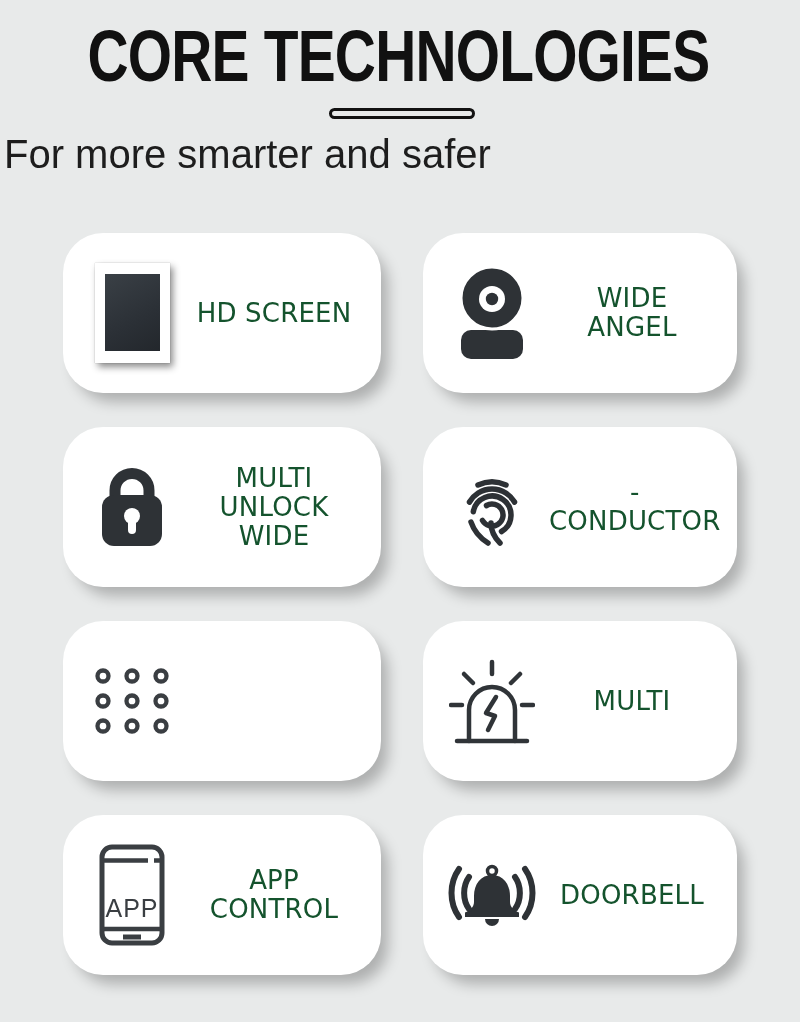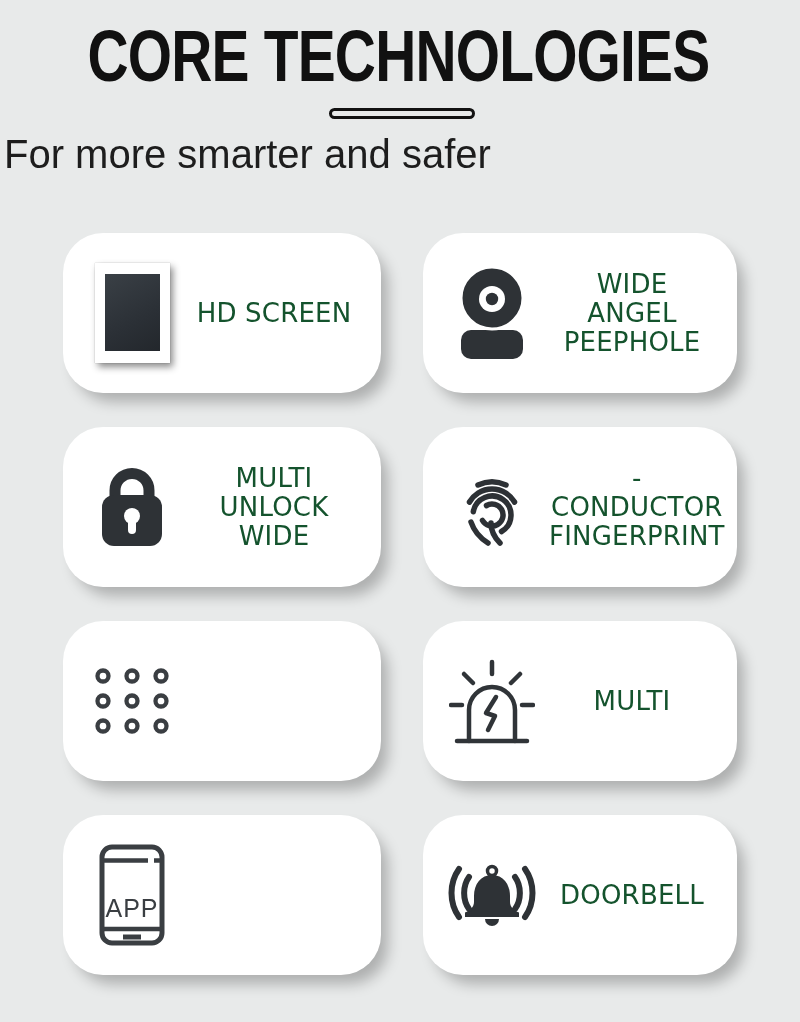--- a/index.html
+++ b/index.html
@@ -93,21 +93,20 @@
       <div class="icon-box">
         <svg width="66" height="94" viewBox="0 0 66 94">
           <rect x="2" y="64" width="62" height="29" rx="10" fill="#2e3236"></rect>
           <circle cx="33" cy="32" r="31" fill="#2e3236" stroke="#ffffff" stroke-width="3"></circle>
           <circle cx="33" cy="33" r="13" fill="#ffffff"></circle>
           <circle cx="33" cy="33" r="6.2" fill="#2e3236"></circle>
         </svg>
       </div>
       <div class="label">
         <span>WIDE ANGEL</span>
-        <span>PEEPHOLE</span>
 
       </div>
     </div>
 
     <div class="card">
       <div class="icon-box">
         <svg width="64" height="78" viewBox="0 0 64 78">
           <path d="M15 40 L15 22.5 A17 17 0 0 1 49 22.5 L49 40" fill="none" stroke="#2e3236" stroke-width="11"></path>
           <rect x="2" y="27" width="60" height="51" rx="12" fill="#2e3236"></rect>
           <circle cx="32" cy="48" r="8" fill="#ffffff"></circle>
@@ -129,21 +128,20 @@
             <path d="M11.5 37 A26 26 0 0 1 56.5 37"></path>
             <path d="M15.3 46.7 A19 19 0 1 1 43.5 66.5"></path>
             <path d="M28.5 40.5 A11 11 0 1 1 24.5 55.5"></path>
             <path d="M33 58 C33 66 36 72 42 78"></path>
             <path d="M13 57 C16 66 22 73 30 78"></path>
           </g>
         </svg>
       </div>
       <div class="label">
         <span>-CONDUCTOR</span>
-        <span>FINGERPRINT</span>
       </div>
     </div>
 
     <div class="card">
       <div class="icon-box">
         <svg width="78" height="70" viewBox="0 0 78 70">
           <g fill="none" stroke="#3a3e42" stroke-width="4.3">
             <circle cx="10" cy="10" r="5.5"></circle>
               <circle cx="39" cy="10" r="5.5"></circle>
               <circle cx="68" cy="10" r="5.5"></circle>
@@ -183,20 +181,24 @@
       <div class="icon-box">
         <svg width="66" height="102" viewBox="0 0 66 102">
           <rect x="3" y="3" width="60" height="96" rx="10" fill="none" stroke="#3a3e42" stroke-width="5"></rect>
           <path d="M3 16.5 H49" stroke="#3a3e42" stroke-width="4.5"></path>
           <path d="M55 16.5 H61" stroke="#3a3e42" stroke-width="4.5"></path>
           <text x="33" y="73" text-anchor="middle" font-size="25" letter-spacing="1" font-family="Liberation Sans, sans-serif" fill="#3a3e42">APP</text>
           <path d="M3 85 H63" stroke="#3a3e42" stroke-width="4.5"></path>
           <path d="M24 93 H42" stroke="#3a3e42" stroke-width="5"></path>
         </svg>
       </div>
+      <div class="label">
+        <span>APP CONTROL</span>
+
+      </div>
     </div>
 
     <div class="card">
       <div class="icon-box">
         <svg width="96" height="64" viewBox="0 0 96 64">
           <circle cx="48" cy="8" r="4.5" fill="none" stroke="#2e3236" stroke-width="3.5"></circle>
           <path d="M48 12 C37 12 30 21 30 33 L30 39 C30 44 26 48 21 49.5 L21 54 L75 54 L75 49.5 C70 48 66 44 66 39 L66 33 C66 21 59 12 48 12 Z" fill="#2e3236"></path>
           <path d="M41 56 A7 7 0 0 0 55 56 Z" fill="#2e3236"></path>
           <g fill="none" stroke="#2e3236" stroke-width="6" stroke-linecap="round">
             <path d="M15 6 C5 20 5 40 15 54"></path>

